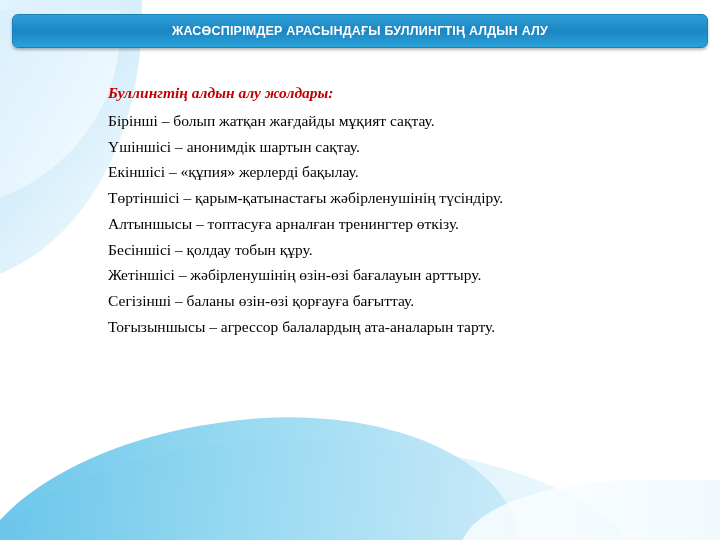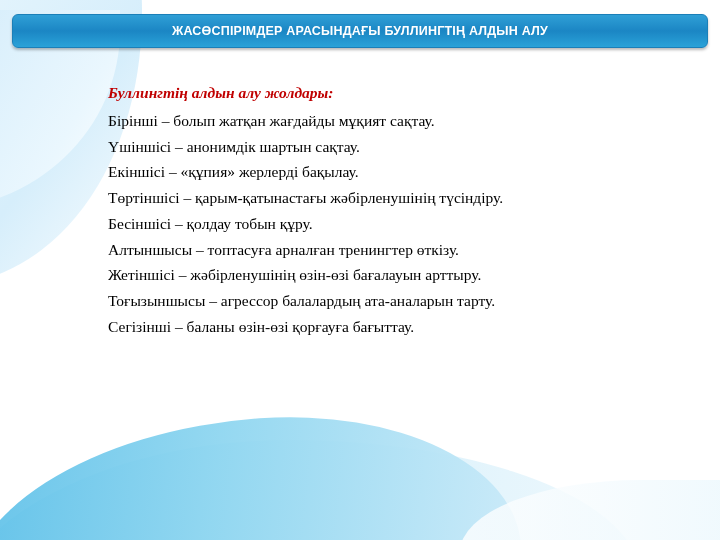--- a/index.html
+++ b/index.html
@@ -150,27 +150,27 @@
   <p class="para">
     <b>Үшіншісі</b><span> – анонимдік шартын сақтау.</span>
   </p>
   <p class="para">
     <b>Екіншісі</b><span> – «құпия» жерлерді бақылау.</span>
   </p>
   <p class="para">
     <b>Төртіншісі</b><span> – қарым-қатынастағы жәбірленушінің түсіндіру.</span>
   </p>
   <p class="para">
-    <b>Бесіншісі</b><span> – қолдау тобын құру.</span>
+    <b>Алтыншысы</b><span> – топтасуға арналған тренингтер өткізу.</span>
   </p>
   <p class="para">
-    <b>Алтыншысы</b><span> – топтасуға арналған тренингтер өткізу.</span>
+    <b>Бесіншісі</b><span> – қолдау тобын құру.</span>
   </p>
   <p class="para">
     <b>Жетіншісі</b><span> – жәбірленушінің өзін-өзі бағалауын арттыру.</span>
   </p>
   <p class="para">
-    <b>Тоғызыншысы</b><span> – агрессор балалардың ата-аналарын тарту.</span>
+    <b>Сегізінші</b><span> – баланы өзін-өзі қорғауға бағыттау.</span>
   </p>
   <p class="para">
-    <b>Сегізінші</b><span> – баланы өзін-өзі қорғауға бағыттау.</span>
+    <b>Тоғызыншысы</b><span> – агрессор балалардың ата-аналарын тарту.</span>
   </p>
 </div>
 
 </body></html>

